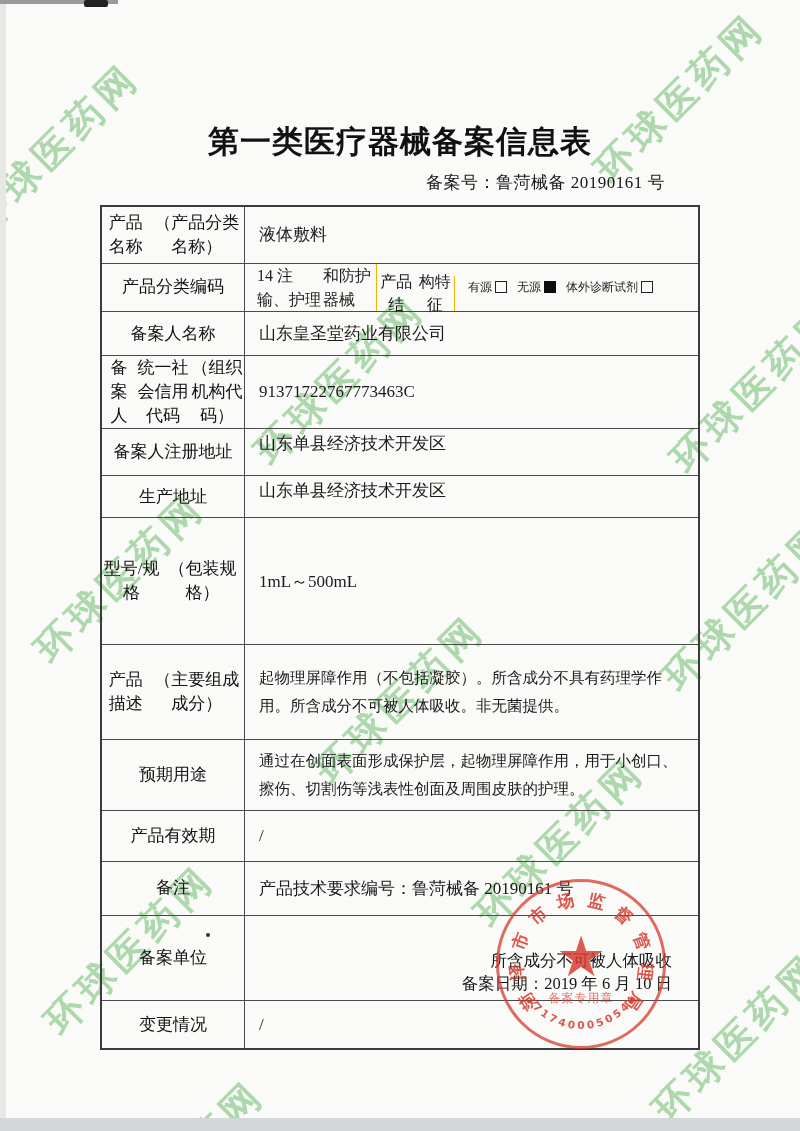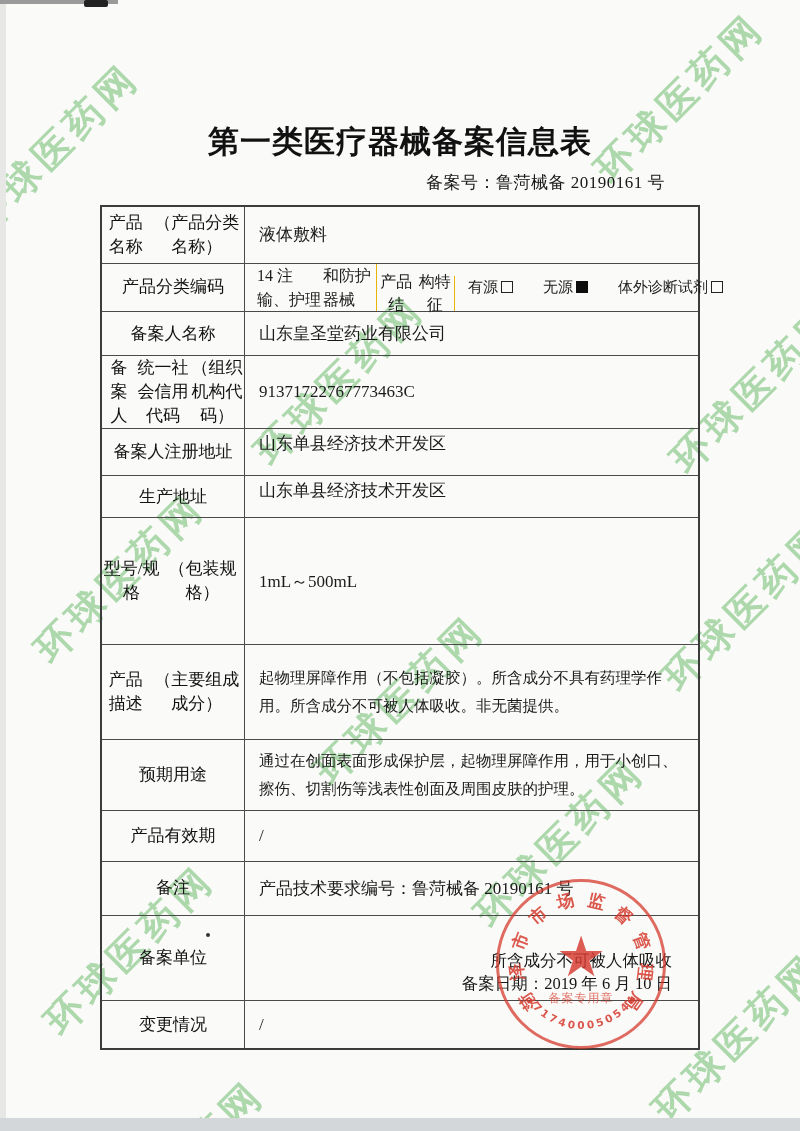--- a/index.html
+++ b/index.html
@@ -49,21 +49,21 @@
   }
   .tv{
     flex:1;display:flex;align-items:center;
     padding:0 10px 0 14px;font-size:17px;color:#1a1a1a;box-sizing:border-box;
   }
   .tv.small{font-size:15.5px;line-height:28px;}
   .tv.top{align-items:flex-start;padding-top:3px;}
   .mid{border-right:1px solid #eab308;box-sizing:border-box;display:flex;flex-direction:row;justify-content:flex-start;}
   .mid.c2{flex:0 0 132px;padding-left:12px;font-size:16px;line-height:24px;}
   .mid.c3{flex:0 0 78px;align-items:center;text-align:center;font-size:16px;line-height:23px;margin-top:12px;}
-  .c4{flex:1;display:flex;align-items:center;padding-left:13px;font-size:15px;white-space:nowrap;gap:20px;}
+  .c4{flex:1;display:flex;align-items:center;padding-left:13px;font-size:12px;white-space:nowrap;}
   .opt{display:inline-flex;align-items:center;margin-right:10px;}
   .cb{width:12px;height:12px;border:1.5px solid #222;display:inline-block;margin-left:3px;box-sizing:border-box;}
   .cb.filled{background:#0d0d0d;border-color:#0d0d0d;}
   .unit-cell{
     flex:1;display:flex;flex-direction:column;align-items:flex-end;justify-content:flex-end;
     padding:0 26px 5px 0;font-size:16.5px;line-height:23px;color:#161616;box-sizing:border-box;
   }
   
   .stamp{
     position:absolute;left:496px;top:879px;width:170px;height:170px;z-index:3;

